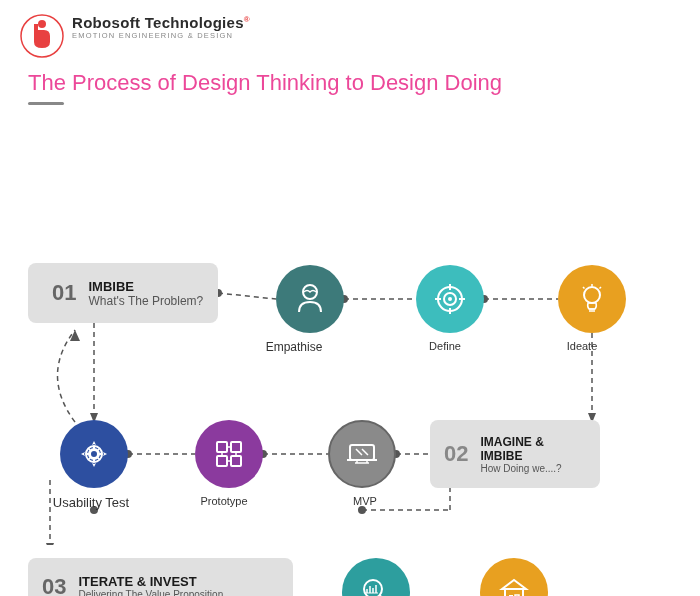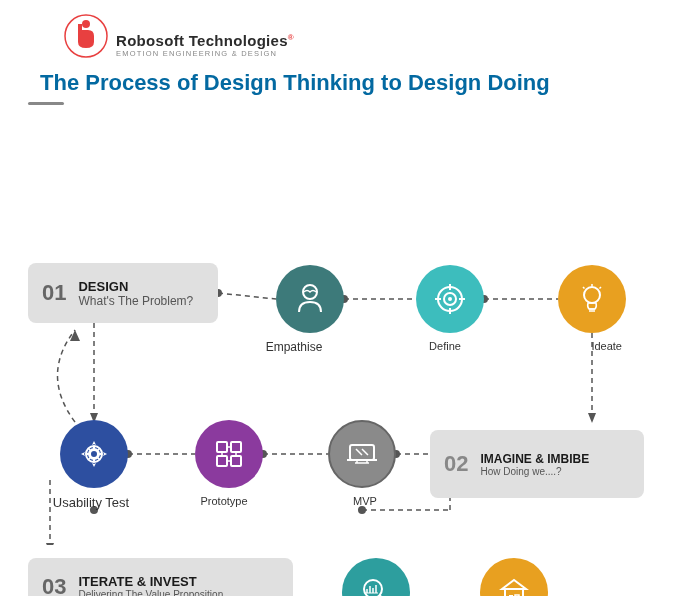--- a/index.html
+++ b/index.html
@@ -8,23 +8,22 @@
       height: 596px;
       background: #ffffff;
       font-family: 'Arial', sans-serif;
       overflow: hidden;
       position: relative;
     }
 
     
     .header {
       display: flex;
-      align-items: flex-end;
+      align-items: flex-start;
       padding: 14px 4px 8px 20px;
-      margin-left: 44px;
     }
     .logo-icon {
       width: 44px;
       height: 44px;
       margin-right: 8px;
       flex-shrink: 0;
     }
     .logo-text-block {
       display: flex;
       flex-direction: column;
@@ -43,25 +42,24 @@
     .logo-tagline {
       font-size: 7.5px;
       color: #888;
       letter-spacing: 1.2px;
       text-transform: uppercase;
     }
 
     
     .page-title {
       font-size: 22px;
-      font-weight: bold;
-      color: #0369a1;
+      font-weight: normal;
+      color: #ec4899;
       padding: 4px 28px 0 28px;
       line-height: 1.2;
-      margin-left: 12px;
     }
     .title-underline {
       width: 36px;
       height: 3px;
       background: #888;
       margin: 6px 0 0 28px;
       border-radius: 2px;
     }
 
     
@@ -310,23 +308,23 @@
     <polygon points="50,438 46,428 54,428" fill="#555"></polygon>
 
     <circle cx="362" cy="395" r="4" fill="#555"></circle>
     <line x1="362" y1="395" x2="450" y2="395" stroke="#555" stroke-width="1.5" stroke-dasharray="5,4"></line>
     <line x1="450" y1="395" x2="450" y2="365" stroke="#555" stroke-width="1.5" stroke-dasharray="5,4"></line>
 
     <circle cx="94" cy="395" r="4" fill="#555"></circle>
   </svg>
 
   <div class="step-box step1-box" style="position:absolute; top:148px; left:28px; width:190px; height:60px; background:#e0e0e0; border-radius:8px; display:flex; align-items:center; padding:0 14px; gap:12px;">
-    <span class="step-number" style="font-size:22px;font-weight:bold;color:#666;">01</span>
+    <span class="step-number" style="font-size:22px;font-weight:bold;color:#666;margin-left:10px;">01</span>
     <div>
-      <span class="step-label" style="font-size:13px;font-weight:bold;color:#1a1a1a;display:block;">DESIGN</span>
+      <span class="step-label" style="font-size:13px;font-weight:bold;color:#1a1a1a;display:block;">IMBIBE</span>
       <span class="step-sub" style="font-size:12px;color:#555;display:block;">What's The Problem?</span>
     </div>
   </div>
 
   <div class="circle-node node-empathise" style="top:150px;left:276px;width:68px;height:68px;background:#3d7a7a;border-radius:50%;display:flex;align-items:center;justify-content:center;position:absolute;">
     <svg width="34" height="34" viewBox="0 0 34 34">
 
       <circle cx="17" cy="10" r="7" fill="none" stroke="white" stroke-width="2"></circle>
       <path d="M6 30 Q6 20 17 20 Q28 20 28 30" fill="none" stroke="white" stroke-width="2"></path>
       <path d="M11 10 Q14 7 17 10 Q20 7 23 10" fill="none" stroke="white" stroke-width="1.5"></path>
@@ -353,23 +351,23 @@
 
       <circle cx="17" cy="13" r="8" fill="none" stroke="white" stroke-width="2"></circle>
       <path d="M13 21 Q12 25 14 27 L20 27 Q22 25 21 21 Z" fill="none" stroke="white" stroke-width="1.5"></path>
       <line x1="14" y1="27" x2="20" y2="27" stroke="white" stroke-width="1.5"></line>
       <line x1="14" y1="29" x2="20" y2="29" stroke="white" stroke-width="1.5"></line>
       <line x1="17" y1="2" x2="17" y2="4" stroke="white" stroke-width="1.5"></line>
       <line x1="26" y1="5" x2="24.5" y2="6.5" stroke="white" stroke-width="1.5"></line>
       <line x1="8" y1="5" x2="9.5" y2="6.5" stroke="white" stroke-width="1.5"></line>
     </svg>
   </div>
-  <div class="node-label label-ideate" style="position:absolute;top:225px;left:542px;font-size:11px;color:#333;text-align:right;width:80px;">Ideate</div>
-
-  <div class="step-box step2-box" style="position:absolute;top:315px;left:430px;width:214px;height:68px;background:#e0e0e0;border-radius:8px;display:flex;align-items:center;padding:0 14px;gap:12px;">
+  <div class="node-label label-ideate" style="position:absolute;top:225px;left:542px;font-size:11px;color:#333;text-align:center;width:80px;">Ideate</div>
+
+  <div class="step-box step2-box" style="position:absolute;top:305px;left:430px;width:170px;height:68px;background:#e0e0e0;border-radius:8px;display:flex;align-items:center;padding:0 14px;gap:12px;">
     <span style="font-size:22px;font-weight:bold;color:#888;">02</span>
     <div>
       <span style="font-size:12px;font-weight:bold;color:#1a1a1a;display:block;">IMAGINE &amp; IMBIBE</span>
       <span style="font-size:10px;color:#555;display:block;">How Doing we....?</span>
     </div>
   </div>
 
   <div class="circle-node node-mvp" style="top:305px;left:328px;width:68px;height:68px;background:#8a8a8a;border-radius:50%;display:flex;align-items:center;justify-content:center;position:absolute;border:2.5px solid #666;">
     <svg width="34" height="34" viewBox="0 0 34 34">
 

